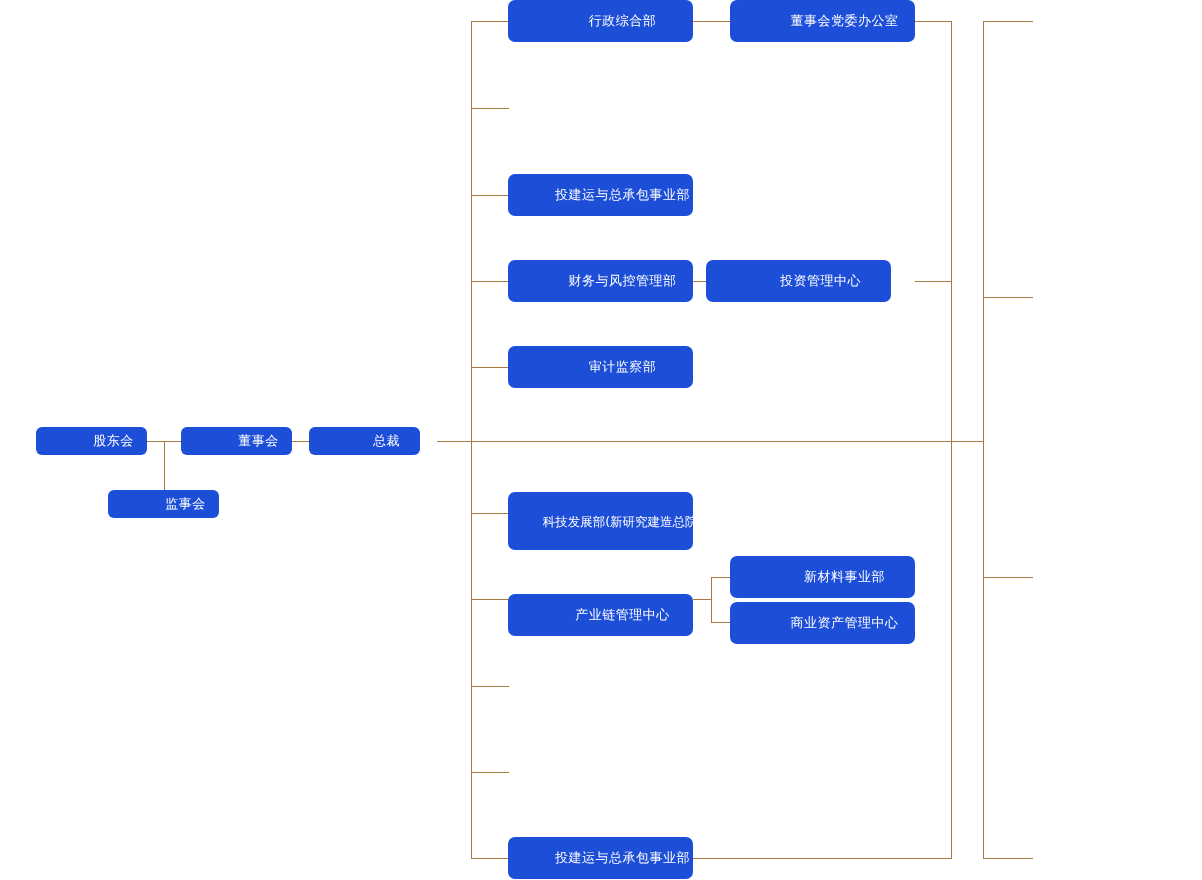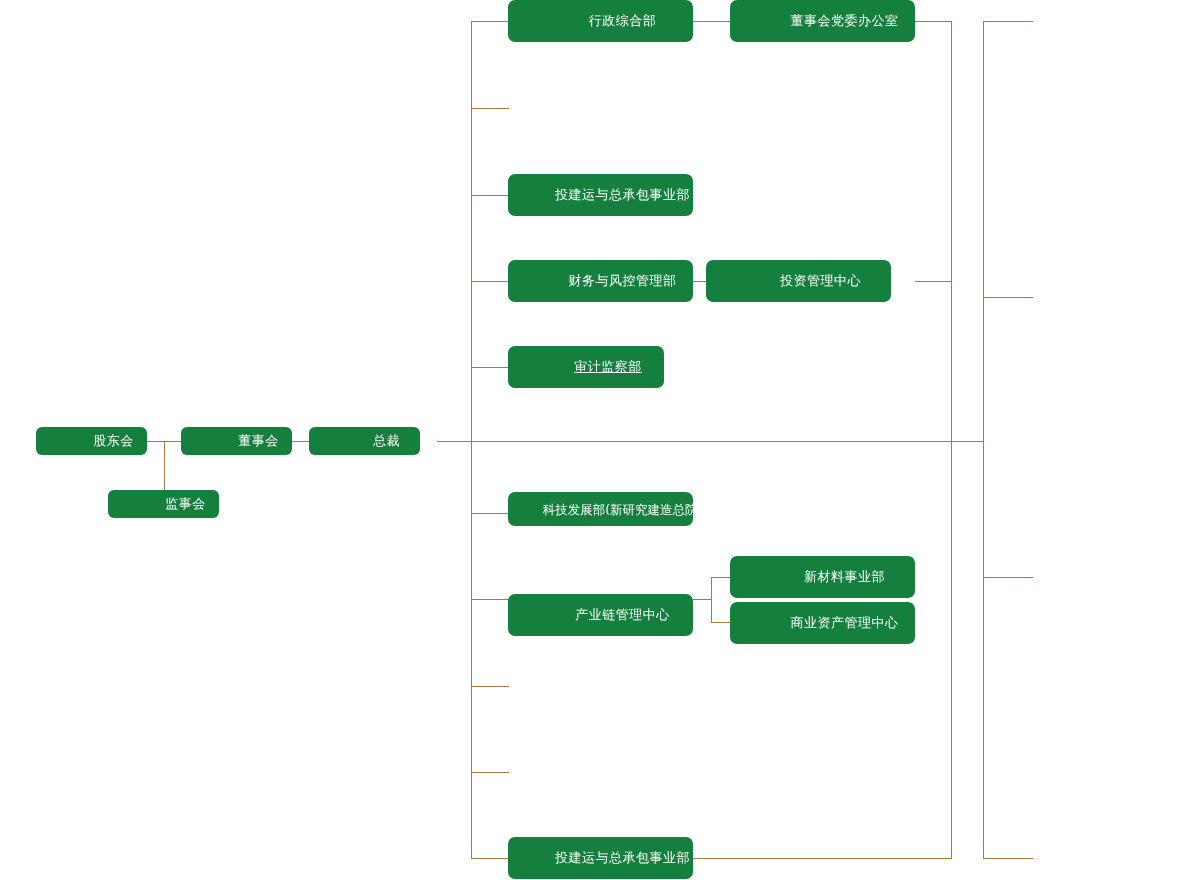--- a/index.html
+++ b/index.html
@@ -14,21 +14,21 @@
   #org-canvas {
     position: relative;
     width: 1202px;
     height: 880px;
     background: #ffffff;
     overflow: hidden;
   }
   .node {
     position: absolute;
     box-sizing: border-box;
-    background: #15803d;
+    background: #1d4ed8;
     color: #ffffff;
     border-radius: 7px;
     display: flex;
     align-items: center;
     justify-content: center;
     text-align: center;
     font-size: 13px;
     line-height: 1.2;
     letter-spacing: 0.5px;
     white-space: nowrap;
@@ -103,27 +103,27 @@
 
   <div class="node small" style="left:309px; top:427px; width:111px; height:28px;">总裁</div>
 
   <div class="node" style="left:508px; top:0px; width:185px; height:42px;">行政综合部</div>
 
 
   <div class="node" style="left:508px; top:174px; width:185px; height:42px;">投建运与总承包事业部</div>
 
   <div class="node" style="left:508px; top:260px; width:185px; height:42px;">财务与风控管理部</div>
 
-  <div class="node" style="left:508px; top:346px; width:156px; height:42px;text-decoration:underline;">审计监察部</div>
+  <div class="node" style="left:508px; top:346px; width:185px; height:42px;">审计监察部</div>
 
   <div class="node" style="left:730px; top:0px; width:185px; height:42px;">董事会党委办公室</div>
 
   <div class="node" style="left:706px; top:260px; width:185px; height:42px;">投资管理中心</div>
 
-  <div class="node tight" style="left:508px; top:492px; width:185px; height:34px;">科技发展部(新研究建造总院)</div>
+  <div class="node tight" style="left:508px; top:492px; width:185px; height:58px;">科技发展部(新研究建造总院)</div>
 
   <div class="node" style="left:508px; top:578px; width:185px; height:42px;margin-top:16px;">产业链管理中心</div>
 
 
 
   <div class="node" style="left:508px; top:837px; width:185px; height:42px;">投建运与总承包事业部</div>
 
   <div class="node" style="left:730px; top:556px; width:185px; height:42px;">新材料事业部</div>
 
   <div class="node" style="left:730px; top:602px; width:185px; height:42px;">商业资产管理中心</div>

